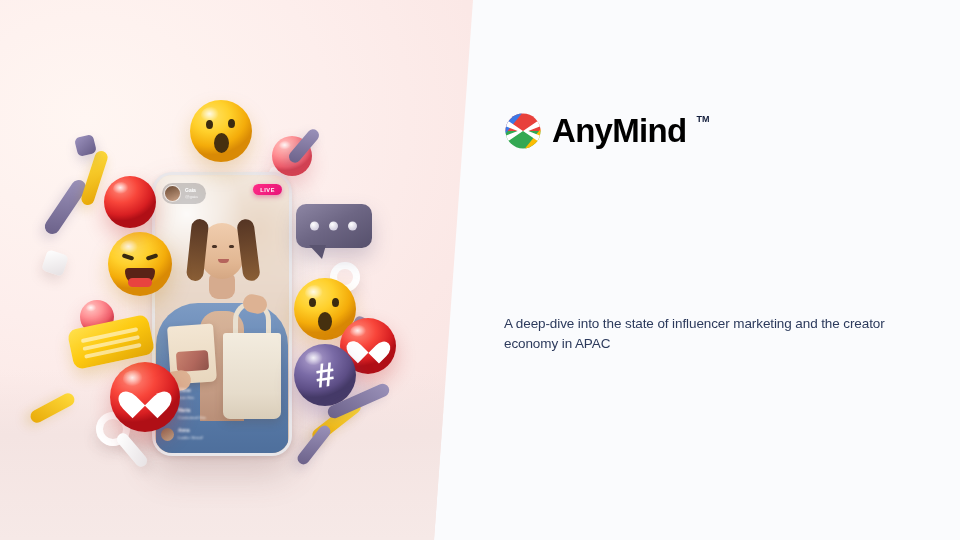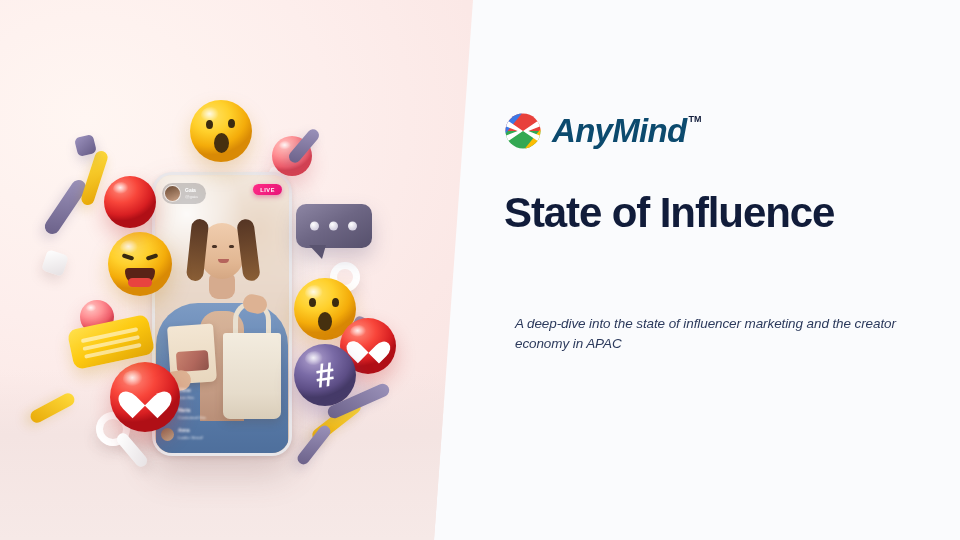--- a/index.html
+++ b/index.html
@@ -215,32 +215,32 @@
   .stick-white{ background:linear-gradient(150deg,#ffffff,#e7e2e4); box-shadow:0 6px 12px rgba(150,120,120,.18); }
   .cube{ border-radius:5px; }
   .cube-white{ background:linear-gradient(150deg,#ffffff,#e5e0e2); box-shadow:0 6px 12px rgba(150,120,120,.2); }
   .cube-purple{ background:linear-gradient(150deg,#9b91bd,#655b86); box-shadow:0 6px 12px rgba(90,80,130,.22); }
   .ring-white{ border:7px solid #fff; border-radius:50%; box-shadow:0 7px 14px rgba(150,120,120,.2); }
 
   
   .logo-row{ position:absolute; left:504px; top:112px; display:flex; align-items:flex-start; }
   .logo-mark{ width:38px; height:38px; flex:none; }
   .logo-word{
-    font-size:33px; font-weight:bold; color:#0c4a6e; letter-spacing:-.7px;
-    margin-left:10px; line-height:38px;font-style:italic;
-  }
-  .logo-tm{ font-size:9px; color:#111c3a; line-height:1; margin-top:3px; margin-left:2px; font-weight:bold; }
+    font-size:33px; font-weight:bold; color:#000000; letter-spacing:-.7px;
+    margin-left:10px; line-height:38px;
+  }
+  .logo-tm{ font-size:9px; color:#111c3a; line-height:1; margin-top:3px; margin-left:10px; font-weight:bold; }
 
   .title{
     position:absolute; left:504px; top:188px; width:420px;
     font-size:42px; font-weight:bold; line-height:1.17; color:#111c3a; letter-spacing:-1.1px;
   }
   .subtitle{
-    position:absolute; left:515px; top:314px; width:400px;
-    font-size:13.5px; font-style:italic; line-height:1.5; color:#2c3a5c; letter-spacing:-.1px;
+    position:absolute; left:504px; top:314px; width:400px;
+    font-size:13.5px; line-height:1.5; color:#2c3a5c; letter-spacing:-.1px;
   }
   .copyright{
     position:absolute; left:504px; top:470px; width:420px;
     font-size:7.6px; color:#44506e; letter-spacing:.05px;
   }
 </style>
 </head>
 <body>
 
 <div class="slide">
@@ -388,19 +388,18 @@
         <path d="M50 50 L0 16 L0 36 L36 50 L0 64 L0 84 Z" fill="#ffffff"></path>
         <path d="M8 46 L92 46 L92 54 L8 54 Z" fill="#ffffff" opacity="0"></path>
       </g>
       <circle cx="50" cy="50" r="46" fill="none" stroke="#ffffff" stroke-width="0"></circle>
     </svg>
     <div class="logo-word">AnyMind</div>
     <div class="logo-tm">TM</div>
   </div>
 
   <div class="title">
-    <div>State of Influence</div>
   </div>
 
   <div class="subtitle">A deep-dive into the state of influencer marketing and the creator economy in APAC</div>
 
 
 </div>
 
 </body></html>

